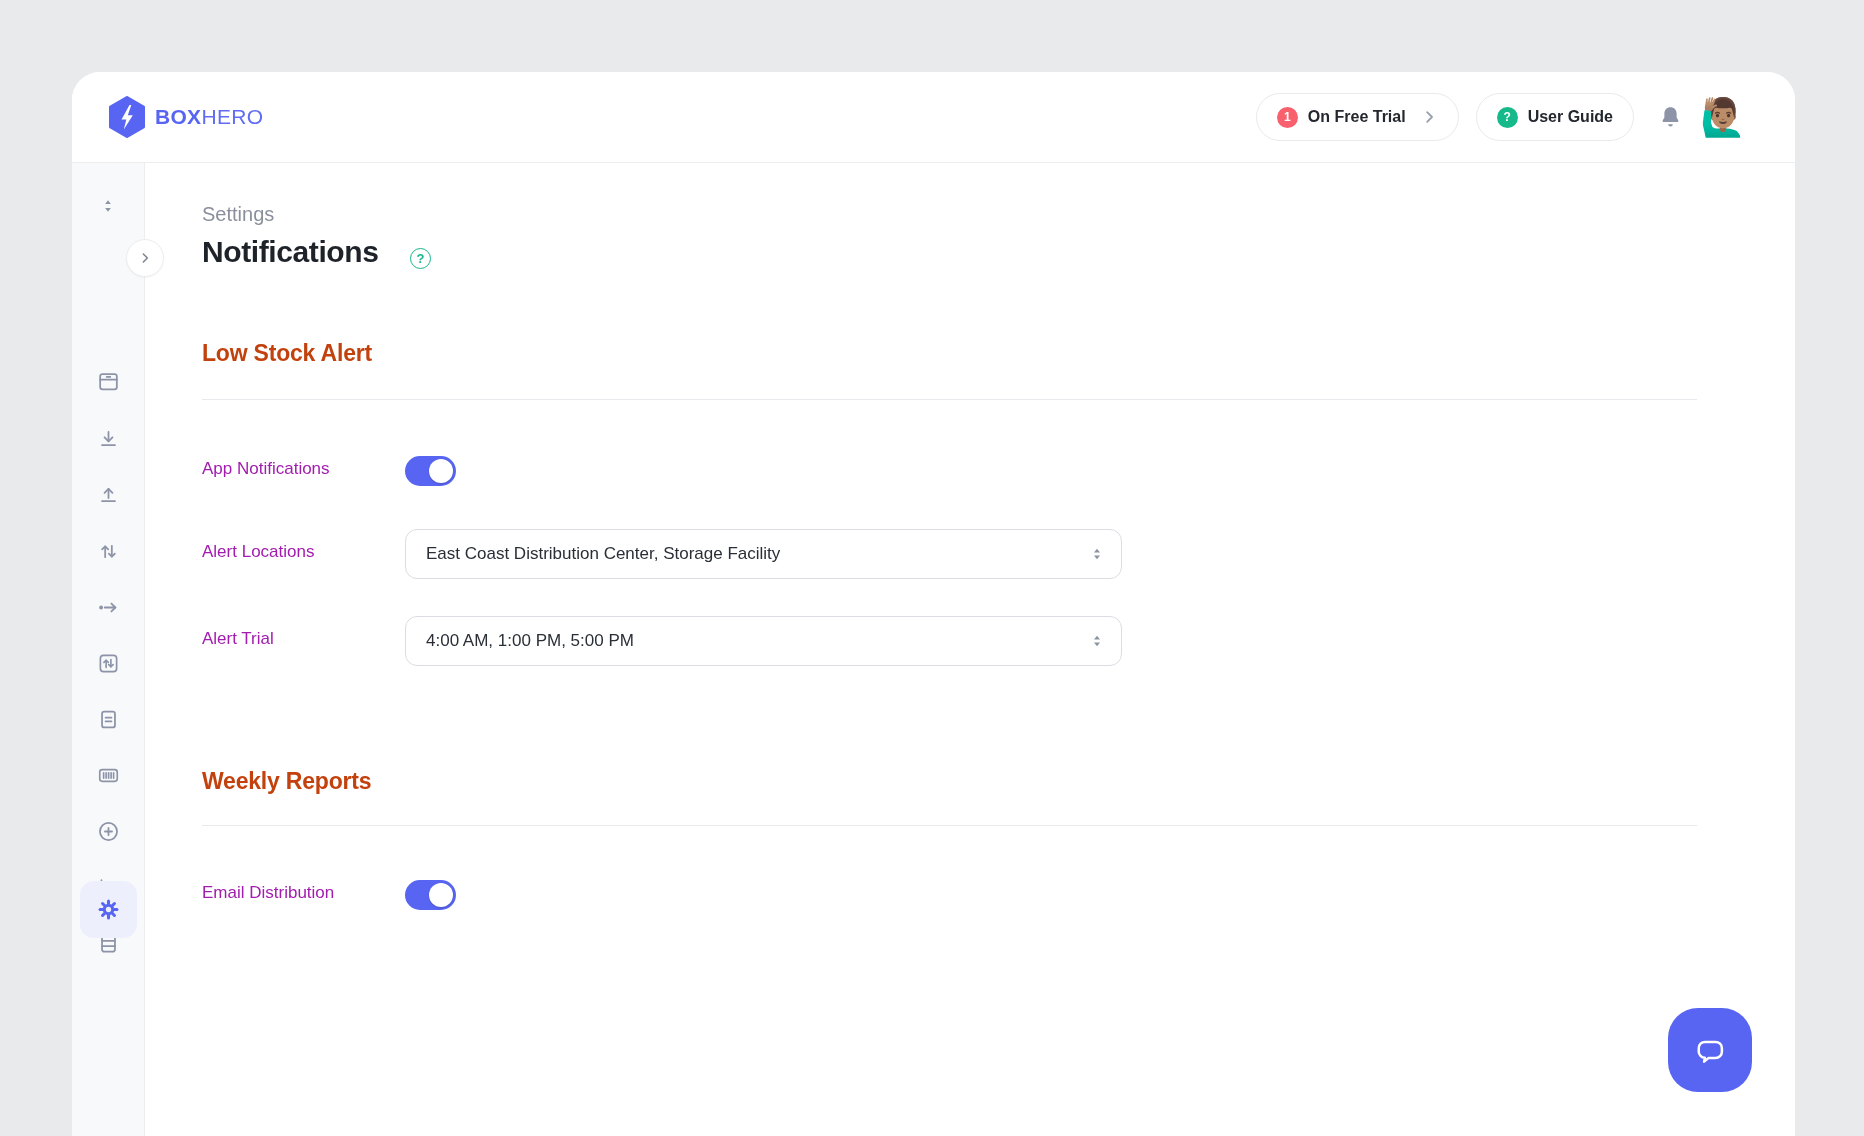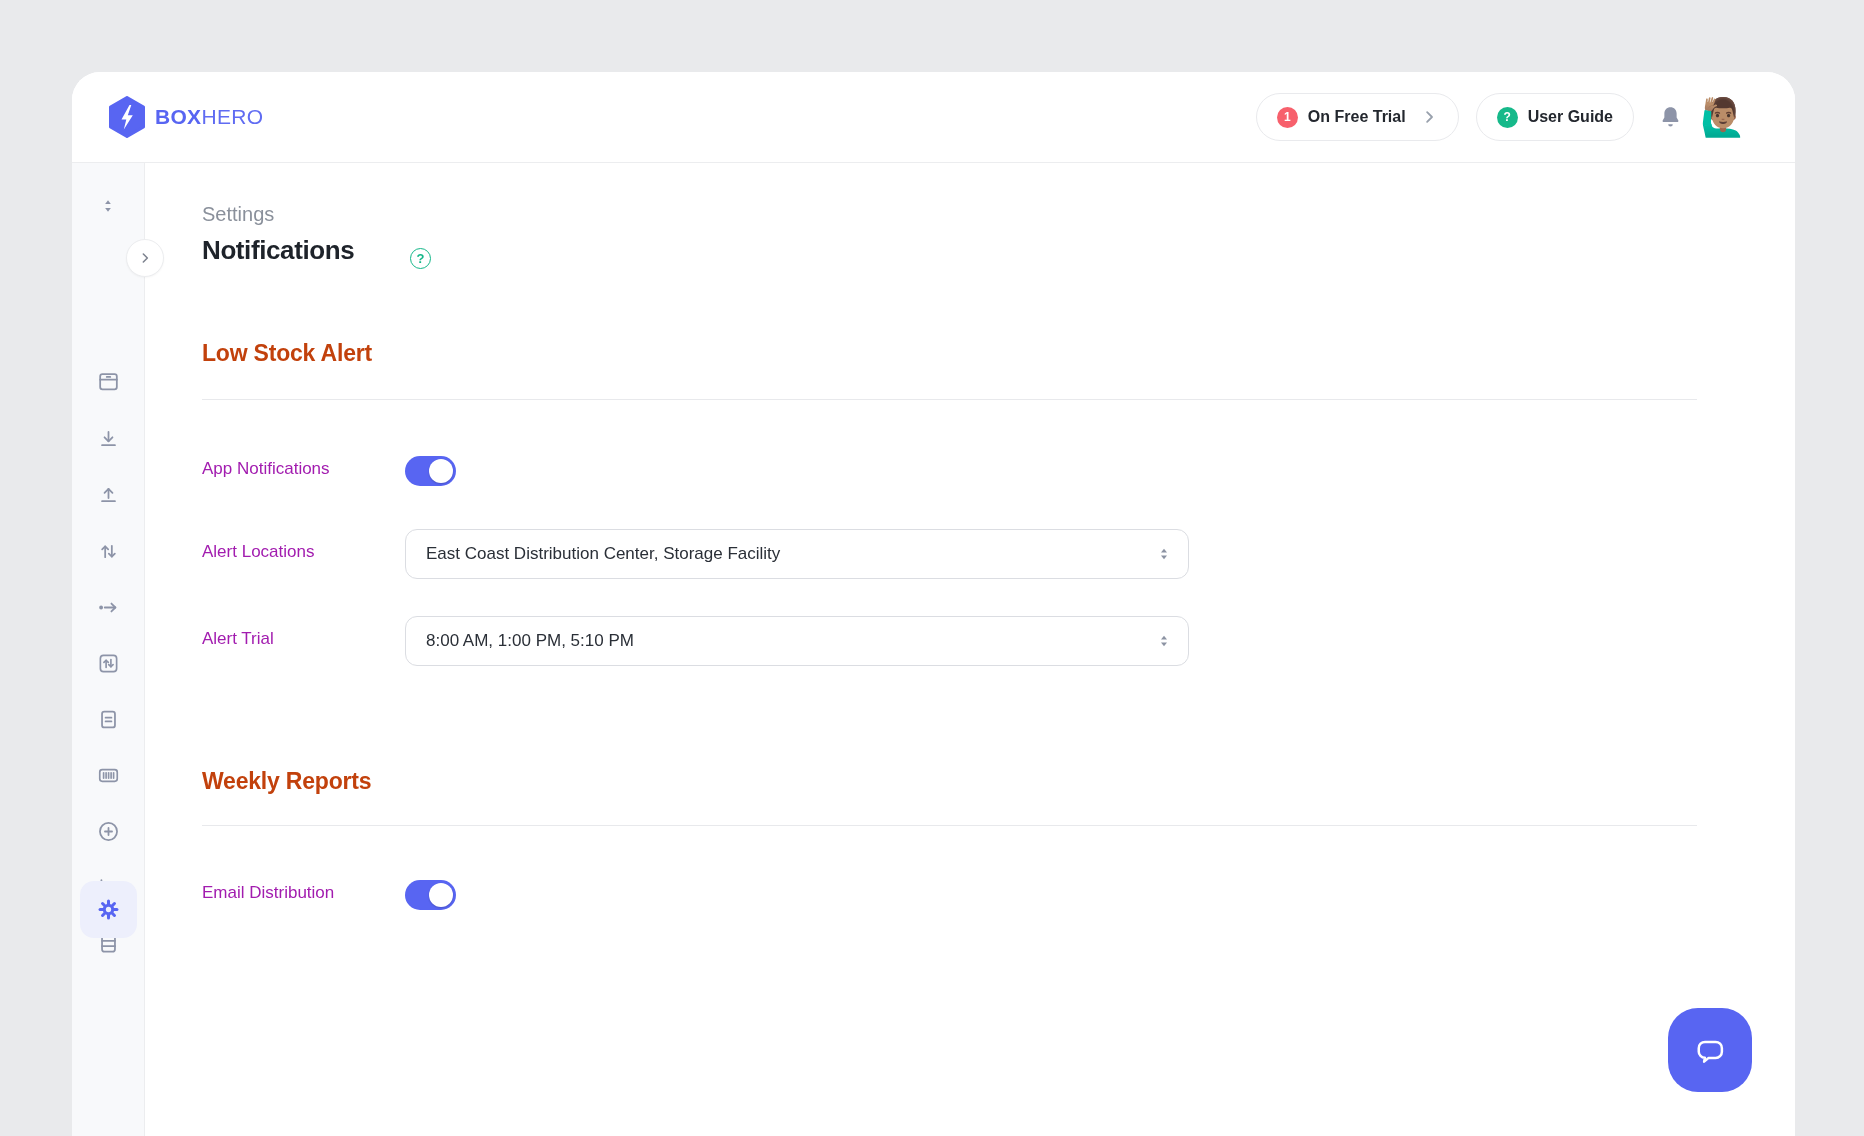--- a/index.html
+++ b/index.html
@@ -39,41 +39,41 @@
                      background:#EDEFFC; border-radius:14px; display:flex; align-items:center;
                      justify-content:center; cursor:pointer; }
   .expander { position:absolute; left:54px; top:167px; width:38px; height:38px; border-radius:50%;
               background:#fff; border:1px solid #ECEDEF; display:flex; align-items:center;
               justify-content:center; cursor:pointer; z-index:6; box-shadow:0 1px 2px rgba(0,0,0,.04); }
 
   
   .main { position:absolute; left:73px; top:91px; right:0; bottom:0; }
   .abs { position:absolute; }
   .breadcrumb { left:57px; top:40px; font-size:20px; color:#8A909B; cursor:pointer; }
-  .page-title { left:57px; top:72px; font-size:26px; font-weight:700; color:#1E232A; letter-spacing:-.4px; }
+  .page-title { left:57px; top:72px; font-size:30px; font-weight:700; color:#1E232A; letter-spacing:-.4px; }
   .help-dot { left:265px; top:85px; width:21px; height:21px; border:1.6px solid #14B789; border-radius:50%;
               color:#14B789; font-size:13px; font-weight:800; display:flex; align-items:center;
               justify-content:center; cursor:pointer; }
   .sec-h { font-size:23px; font-weight:700; color:#c2410c; letter-spacing:-.2px; }
   .h1 { left:57px; top:177px; }
   .h2 { left:57px; top:605px; }
   .divider { left:57px; width:1495px; height:1px; background:#E8E9EC; }
   .d1 { top:236px; } .d2 { top:662px; }
   .row-label { left:57px; font-size:17px; color:#a21caf; }
   .rl-app { top:296px; } .rl-loc { top:379px; } .rl-time { top:466px; } .rl-email { top:720px; }
 
   .toggle { left:260px; width:51px; height:30px; border-radius:15px; background:#C9CDD4;
             cursor:pointer; }
   .toggle.on { background:#5865F2; }
   .toggle .knob { position:absolute; top:3px; left:3px; width:24px; height:24px; border-radius:50%;
                   background:#fff; box-shadow:0 1px 2px rgba(0,0,0,.18); }
   .toggle.on .knob { left:auto; right:3px; }
   .tg-app { top:293px; } .tg-email { top:717px; }
 
-  .select { left:260px; width:784px; height:50px; border:1px solid #DBDDE2; border-radius:12px;
+  .select { left:260px; width:717px; height:50px; border:1px solid #DBDDE2; border-radius:12px;
             background:#fff; display:flex; align-items:center; padding:0 44px 0 20px;
             font-size:17px; color:#2A2F37; cursor:pointer; }
   .sel-loc { top:366px; } .sel-time { top:453px; }
   .select .updown { position:absolute; right:14px; top:50%; transform:translateY(-50%); display:flex; }
 
   .chat-fab { position:absolute; left:1668px; top:1008px; width:84px; height:84px; border-radius:30px;
               background:#5865F2; display:flex; align-items:center; justify-content:center;
               cursor:pointer; z-index:20; }
   svg { display:block; }
 </style>
@@ -255,21 +255,21 @@
       <span class="updown">
         <svg width="20" height="20" viewBox="0 0 24 24" fill="#8C93A3">
             <path d="M12 5.6l3.6 4.5H8.4z"></path>
             <path d="M12 18.4l-3.6-4.5h7.2z"></path>
           </svg>
       </span>
     </div>
 
     <div class="abs row-label rl-time">Alert Trial</div>
     <div class="abs select sel-time">
-      <span>8:00 AM, 1:00 PM, 5:10 PM</span>
+      <span>4:00 AM, 1:00 PM, 5:00 PM</span>
       <span class="updown">
         <svg width="20" height="20" viewBox="0 0 24 24" fill="#8C93A3">
             <path d="M12 5.6l3.6 4.5H8.4z"></path>
             <path d="M12 18.4l-3.6-4.5h7.2z"></path>
           </svg>
       </span>
     </div>
 
     <div class="abs sec-h h2">Weekly Reports</div>
     <div class="abs divider d2"></div>

